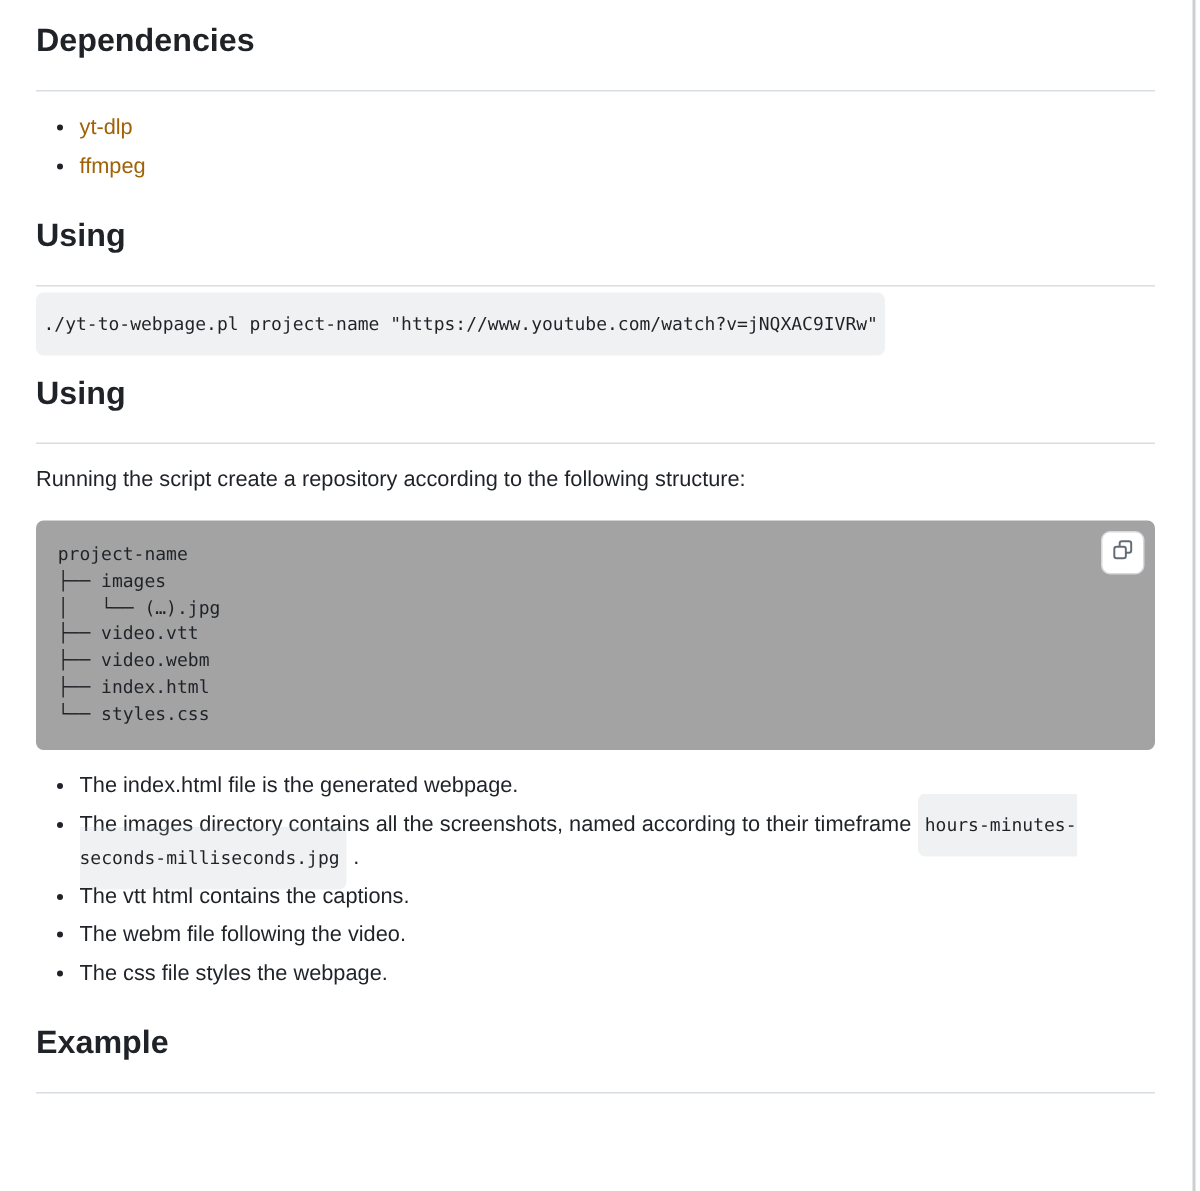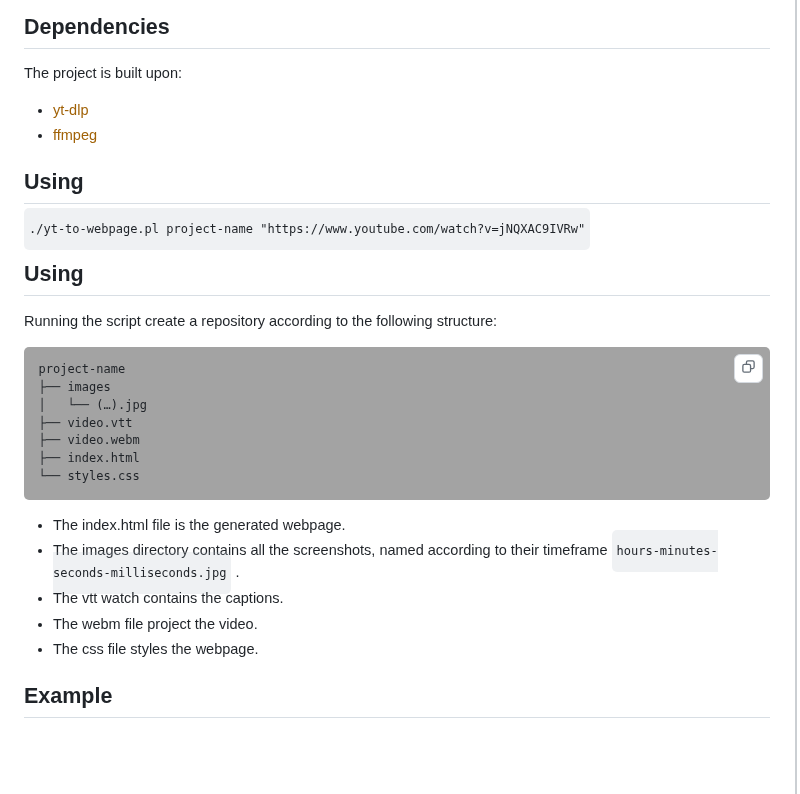--- a/index.html
+++ b/index.html
@@ -17,21 +17,21 @@
   }
   .article {
     padding: 14px 30px 20px 24px;
     width: 800px;
   }
   h2 {
     font-size: 21.5px;
     font-weight: 600;
     line-height: 1.25;
     margin: 21.5px 0 14.5px 0;
-    padding-bottom: 7px;
+    padding-bottom: 19px;
     border-bottom: 1px solid #d8dee4;
   }
   h2.first { margin-top: 0; }
   p { margin: 0 0 14.5px 0; }
   ul {
     margin: 0 0 14.5px 0;
     padding-left: 29px;
   }
   li + li { margin-top: 4px; }
   a {
@@ -84,21 +84,20 @@
     height: 794px;
     background: #cbcfd3;
   }
 </style>
 </head>
 <body>
 
 <div class="article">
 
   <h2 class="first">Dependencies</h2>
-  <p>The project is built upon:</p>
   <ul>
     <li><a href="#">yt-dlp</a></li>
     <li><a href="#">ffmpeg</a></li>
   </ul>
 
   <h2>Using</h2>
   <p class="code-para"><code class="inline">./yt-to-webpage.pl project-name "https://www.youtube.com/watch?v=jNQXAC9IVRw"</code></p>
 
   <h2>Using</h2>
   <p>Running the script create a repository according to the following structure:</p>
@@ -109,22 +108,22 @@
 ├── video.webm
 ├── index.html
 └── styles.css</code><button class="copy-btn"><span><svg width="15" height="15" viewBox="0 0 16 16">
             <rect x="5.8" y="2" width="8.2" height="8.2" rx="1.6" fill="none" stroke="#636c76" stroke-width="1.4"></rect>
             <rect x="2" y="5.8" width="8.2" height="8.2" rx="1.6" fill="#ffffff" stroke="#636c76" stroke-width="1.4"></rect>
           </svg></span></button></pre>
 
   <ul>
     <li><span>The index.html file is the generated webpage.</span></li>
     <li><span>The images directory contains all the screenshots, named according to their timeframe </span><code class="inline">hours-minutes-seconds-milliseconds.jpg</code><span> .</span></li>
-    <li><span>The vtt watch contains the captions.</span></li>
-    <li><span>The webm file project the video.</span></li>
+    <li><span>The vtt html contains the captions.</span></li>
+    <li><span>The webm file following the video.</span></li>
     <li><span>The css file styles the webpage.</span></li>
   </ul>
 
   <h2>Example</h2>
 
 </div>
 
 <div class="right-line"></div>
 
 </body></html>

